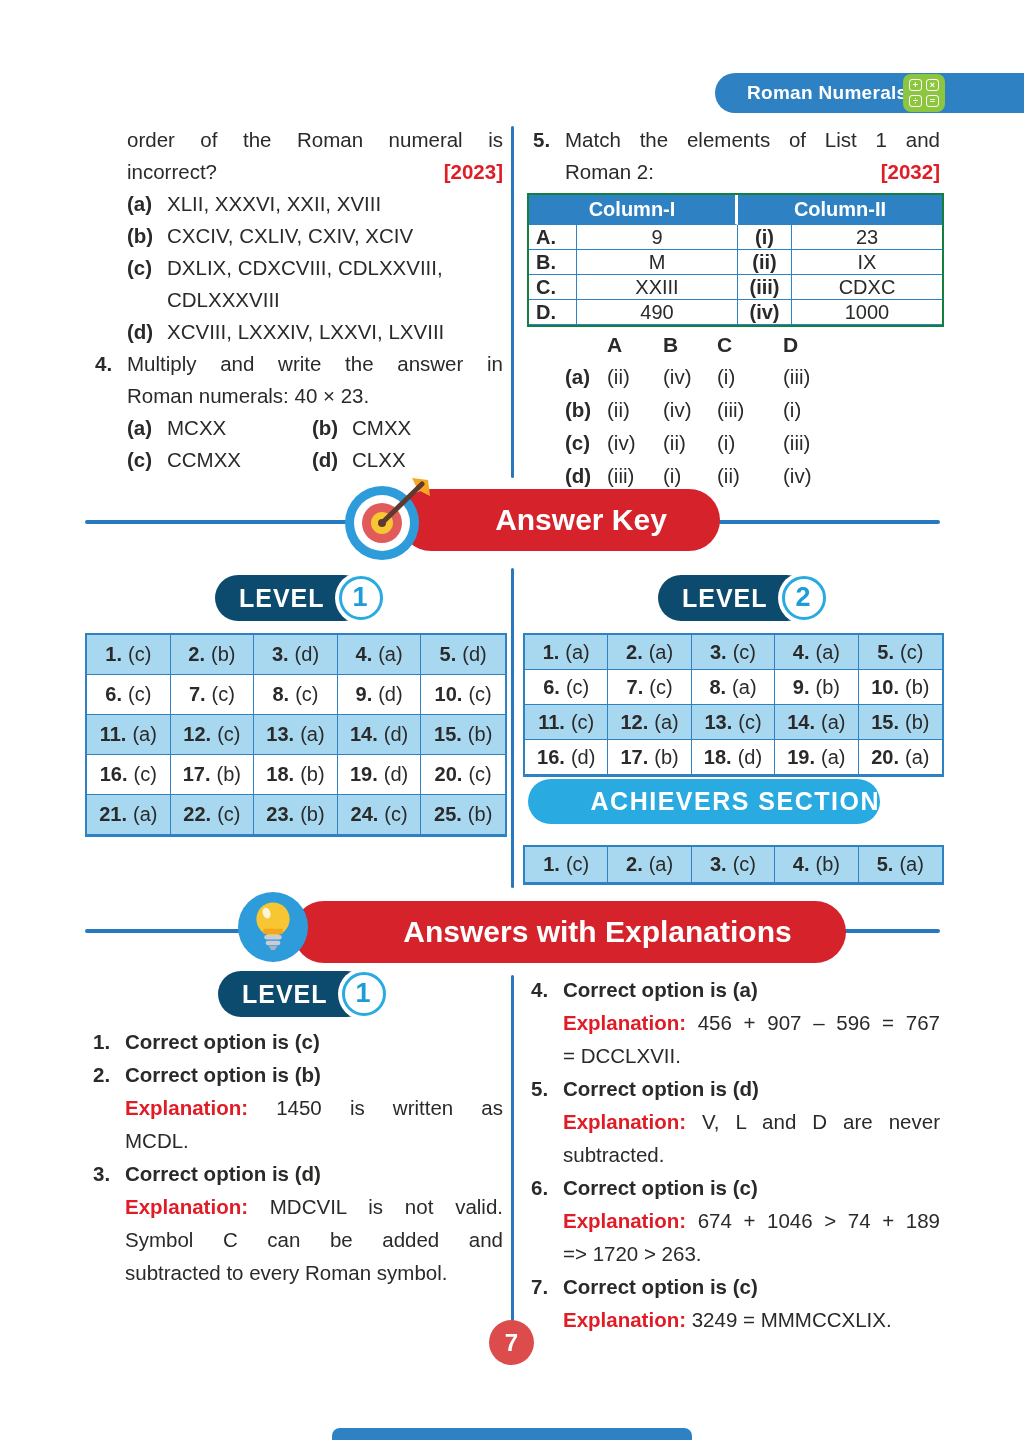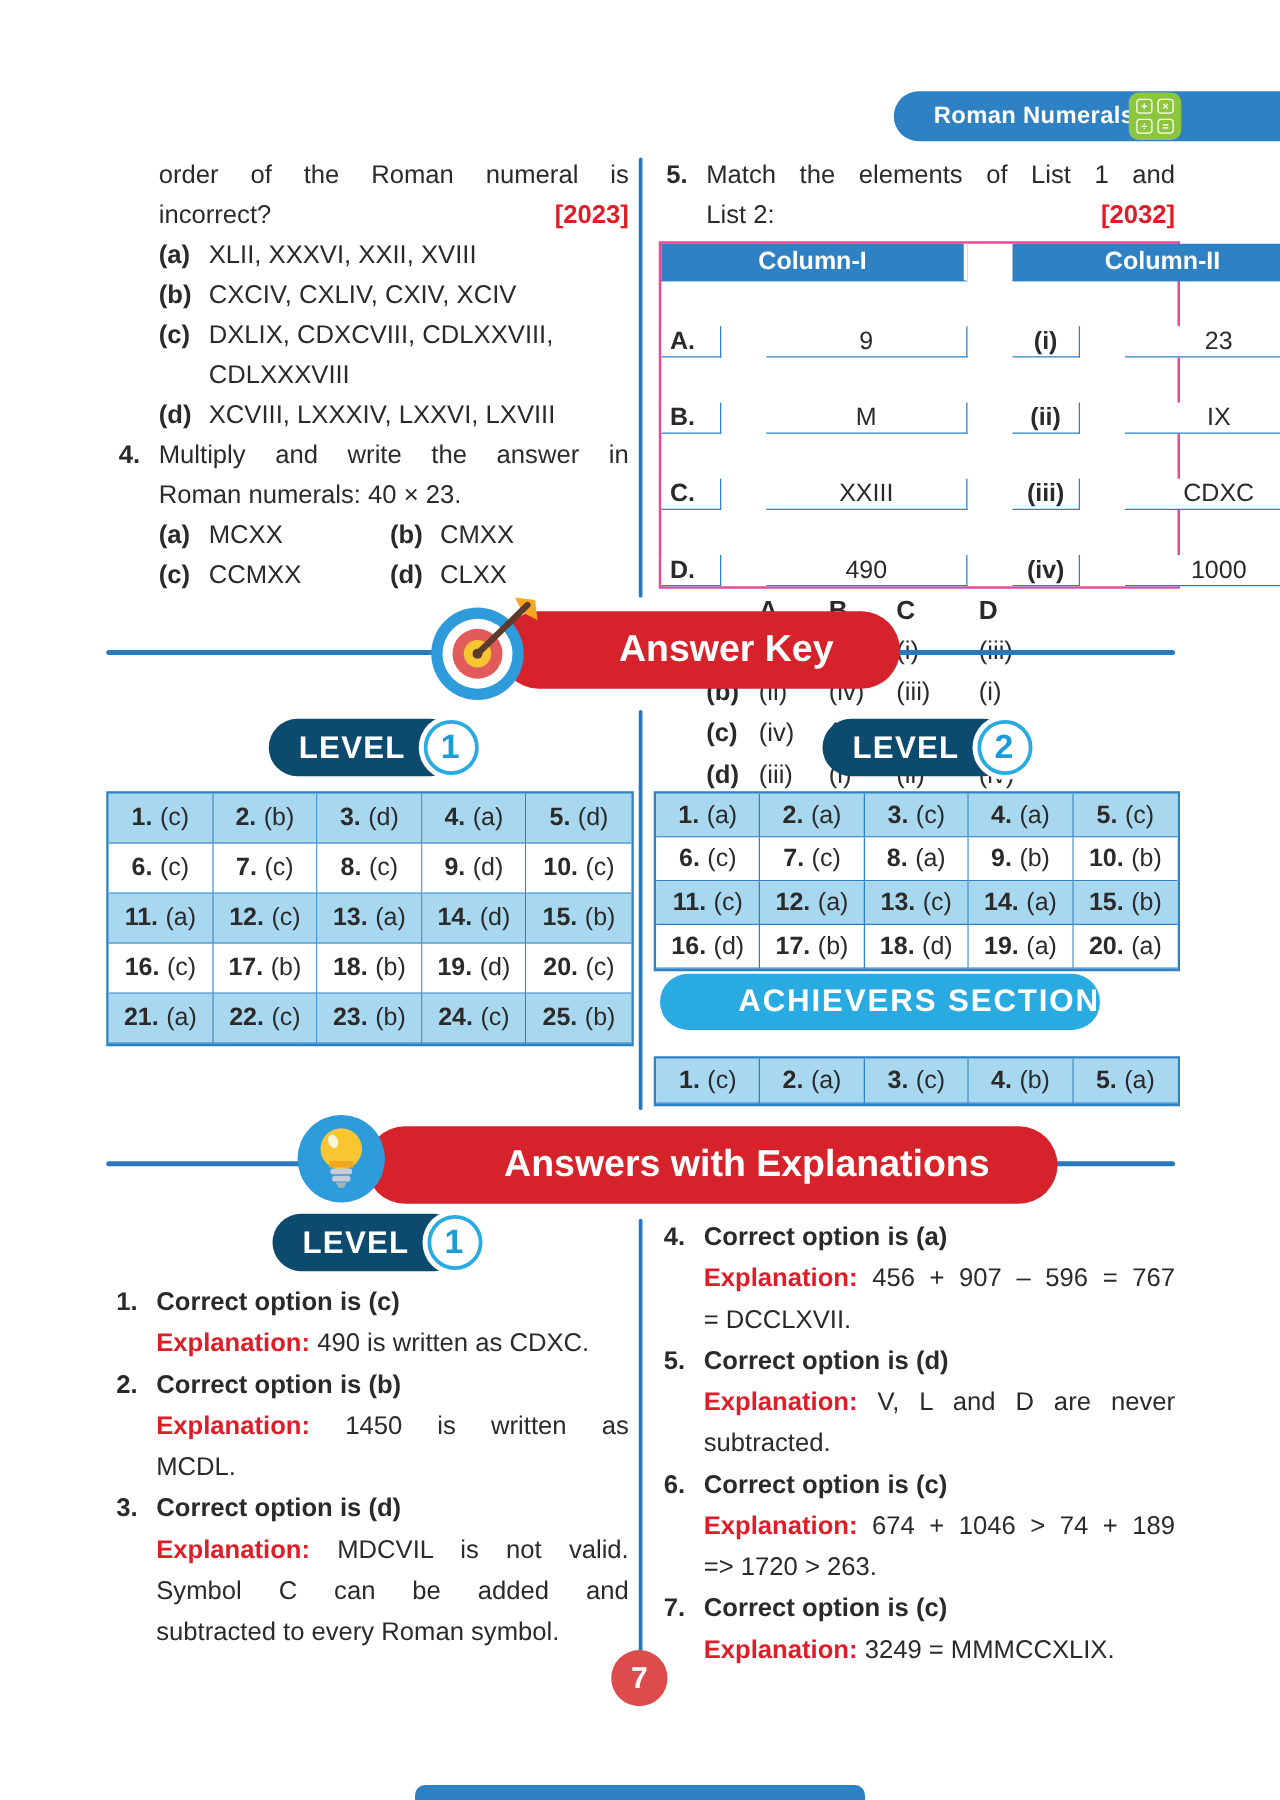--- a/index.html
+++ b/index.html
@@ -29,22 +29,22 @@
   .qnum{position:absolute;left:10px;top:0;font-weight:700;}
   .jline{text-align:justify;text-align-last:justify;}
   .split{display:flex;justify-content:space-between;}
   .year{color:#e01c26;font-weight:700;}
   .opt{position:relative;padding-left:40px;}
   .opt-l{position:absolute;left:0;font-weight:700;}
   .optgrid{display:grid;grid-template-columns:185px auto;}
 
   
   .qtable{display:grid;grid-template-columns:48px 161px 54px 150px;
-    margin:5px 0 2px 4px;width:413px;border:2px solid #ec4899;box-sizing:content-box;
-    font-size:20px;line-height:25px;gap:36px;}
+    margin:5px 0 2px 4px;width:413px;border:2px solid #15803d;box-sizing:content-box;
+    font-size:20px;line-height:25px;}
   .qtable div{border-right:1.5px solid #2e82c4;border-bottom:1.5px solid #2e82c4;
     height:25px;text-align:center;box-sizing:border-box;background:#fff;}
   .qtable .th{grid-column:span 2;background:#2e82c4;color:#fff;font-weight:700;
     height:30px;line-height:29px;font-size:20px;}
   .qtable .th.gap{border-right:3px solid #fff;}
   .qtable .lab{font-weight:700;text-align:left;padding-left:7px;}
   .qtable .key{font-weight:700;}
   .qtable .c4{border-right:none;}
 
   .match-head,.match-row{display:grid;grid-template-columns:42px 56px 54px 66px 70px;
@@ -167,21 +167,21 @@
         </div>
       </div>
   </div>
 </div>
 
 <div class="col" style="left:523px;top:124px;width:417px;">
   <div class="ind">
     <span class="qnum">5.</span>
     <div class="jline">Match the elements of List 1 and</div>
     <div class="split">
-      <span>List 2:</span>
+      <span>Roman 2:</span>
       <span class="year">[2032]</span>
     </div>
   </div>
   <div class="qtable">
     <div class="th gap">Column-I</div>
     <div class="th c4">Column-II</div>
 
       <div class="lab">A.</div>
       <div>9</div>
       <div class="key">(i)</div>
@@ -549,23 +549,20 @@
 <div class="lvl" style="left:218px;top:971px;">
   <span>LEVEL</span>
   <span class="circ">1</span>
 </div>
 
 <div class="exp-col" style="left:85px;top:1025px;width:418px;">
 
     <div class="exp-item">
       <span class="exp-num">1.</span>
       <div class="exp-head">Correct option is (c)</div>
-      <div class="exp-line">
-        <span class="exp-label">Explanation:</span> <span>490 is written as CDXC.</span>
-      </div>
       <div class="exp-line"></div>
       <div class="exp-line"></div>
     </div>
 
     <div class="exp-item">
       <span class="exp-num">2.</span>
       <div class="exp-head">Correct option is (b)</div>
       <div class="exp-line" data-j="1">
         <span class="exp-label">Explanation:</span> <span>1450 is written as</span>
       </div>

